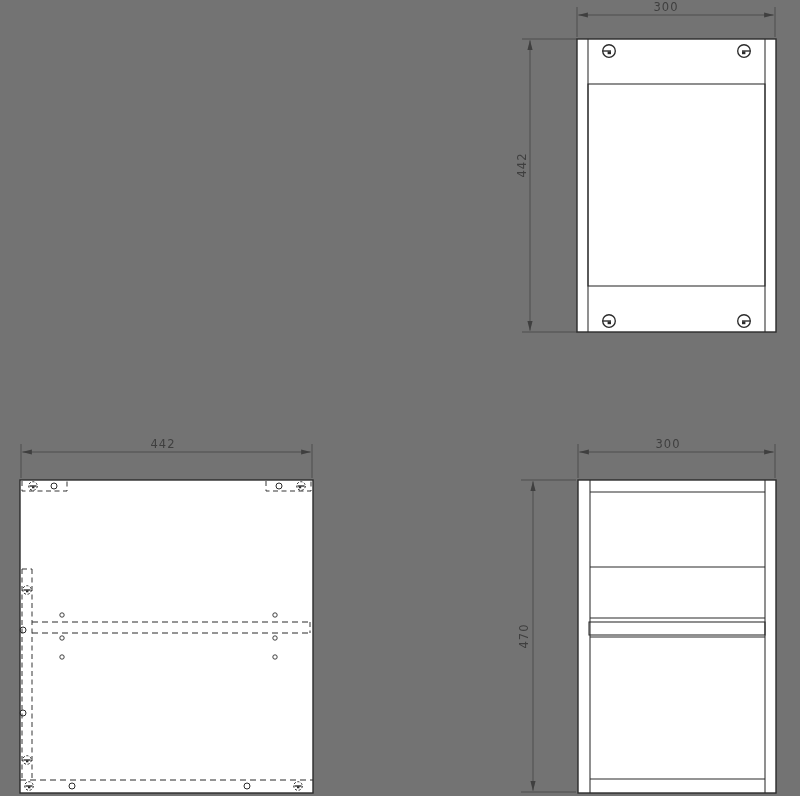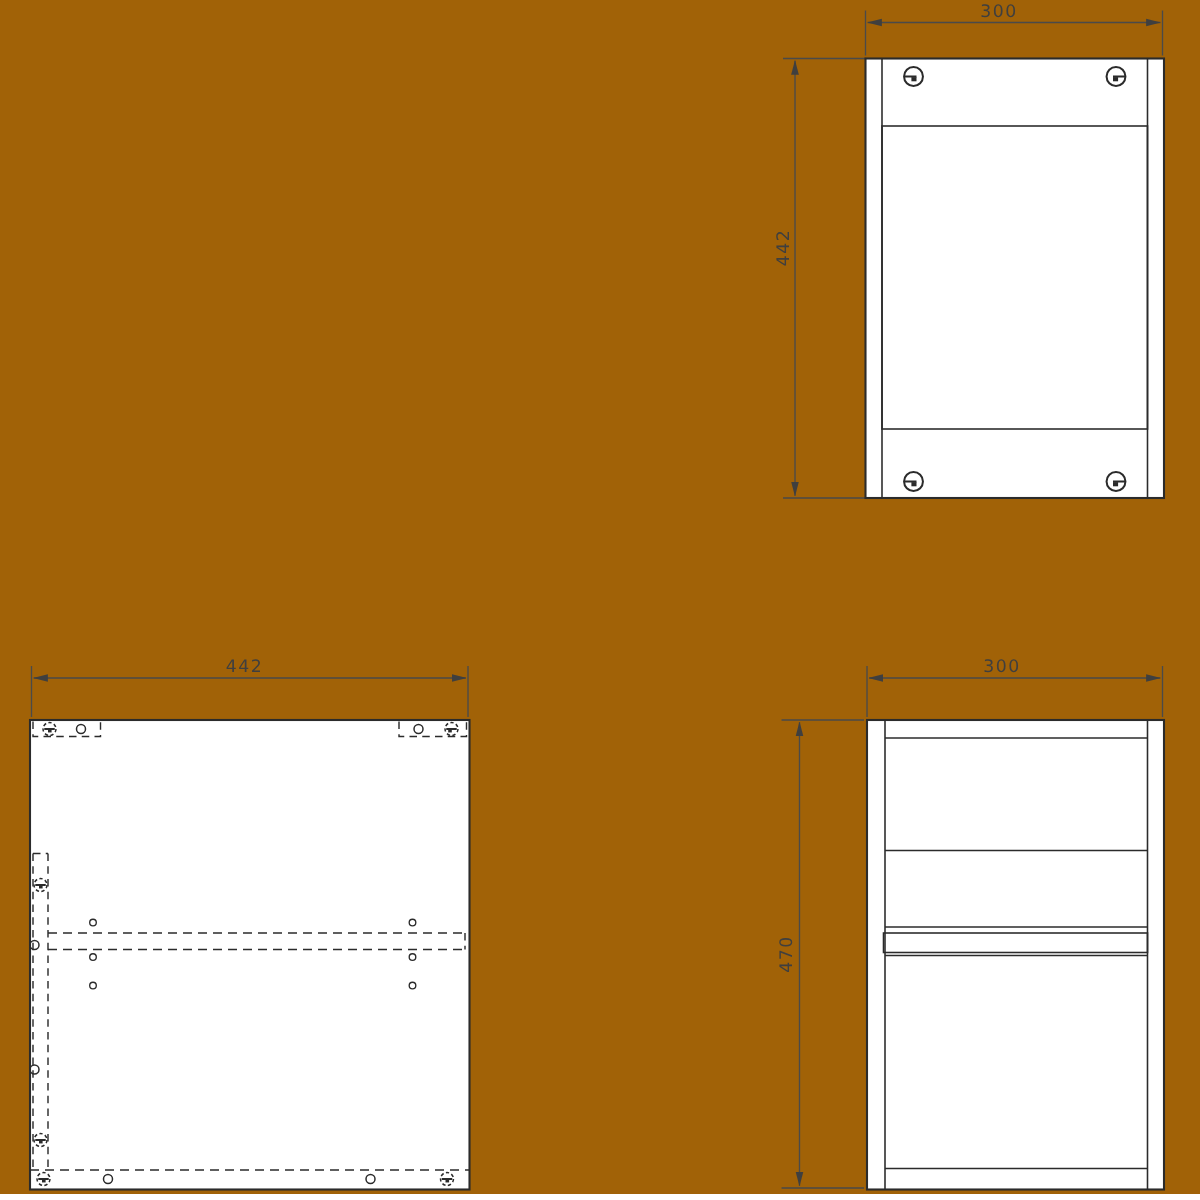--- a/index.html
+++ b/index.html
@@ -5,21 +5,21 @@
   html, body {
     margin: 0;
     padding: 0;
     background: #ffffff;
     font-family: "DejaVu Sans", sans-serif;
   }
   .canvas {
     position: relative;
     width: 800px;
     height: 796px;
-    background: #a16207;
+    background: #737373;
     overflow: hidden;
   }
   svg text {
     font-family: "DejaVu Sans", sans-serif;
     font-size: 11.5px;
     letter-spacing: 1px;
     fill: #3f3f3f;
   }
   .outline { stroke: #2b2b2b; stroke-width: 1.4; fill: #ffffff; }
   .inner   { stroke: #2b2b2b; stroke-width: 1.05; fill: none; }

